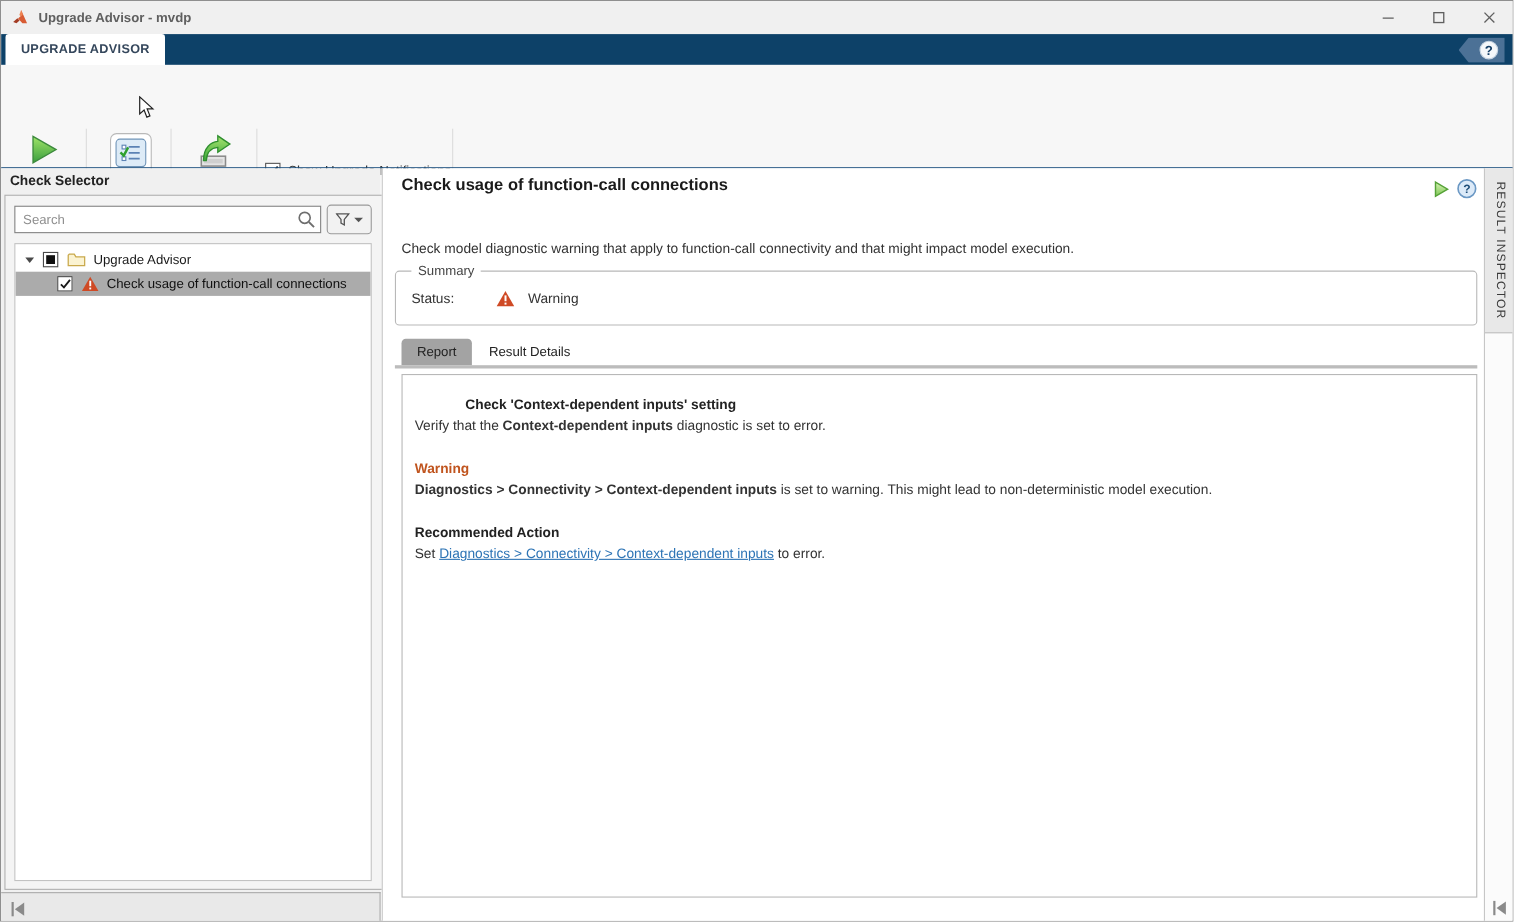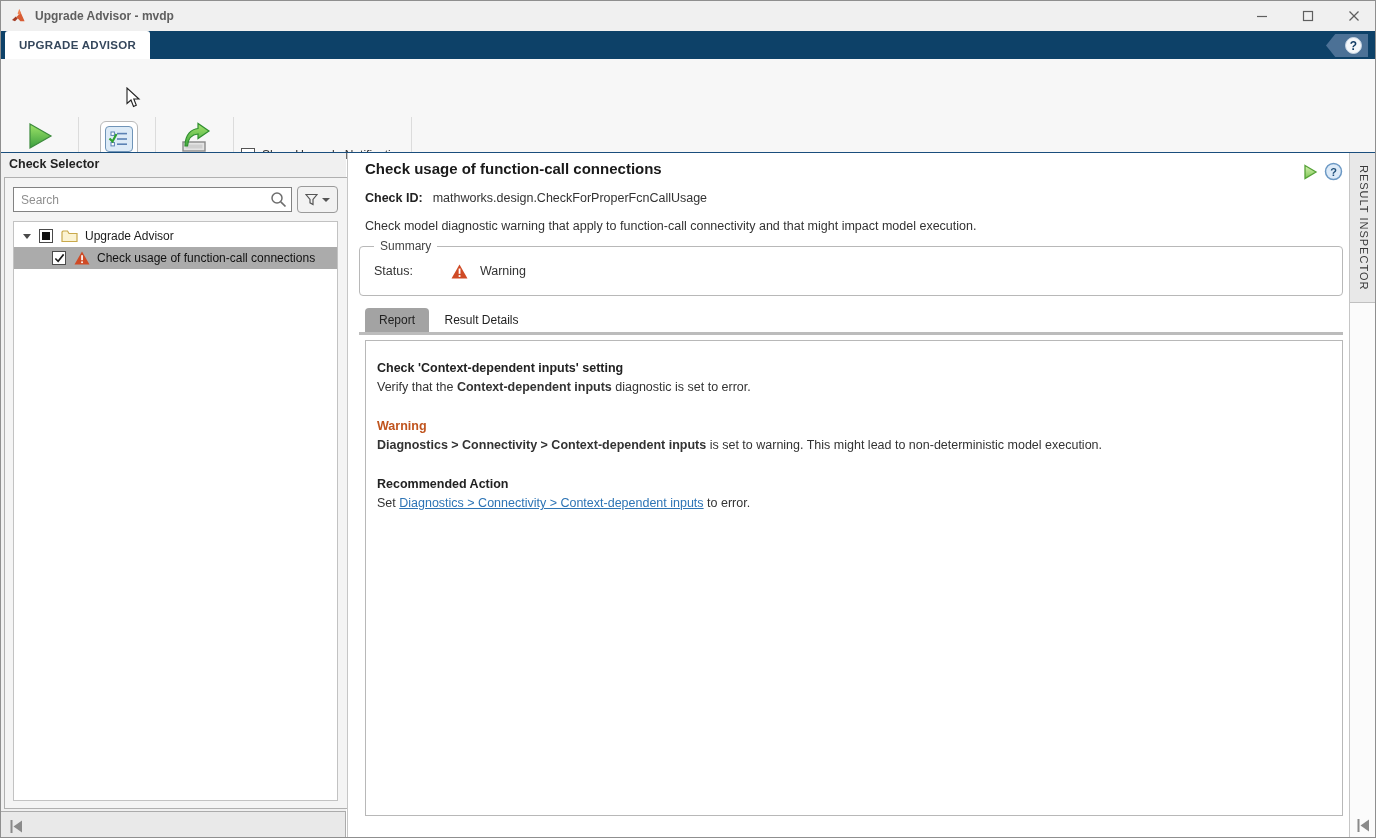--- a/index.html
+++ b/index.html
@@ -89,21 +89,21 @@
   .mp-checkid b { margin-right:10px; color:#222; }
   .mp-desc { position:absolute; left:17px; top:66px; font-size:12.5px; color:#333; }
   .summary { position:absolute; left:11px; top:93px; width:984px; height:50px; border:1px solid #b8b8b8; border-radius:4px; }
   .summary .legend { position:absolute; left:14px; top:-8px; background:#fff; padding:0 6px; font-size:12px; color:#444; }
   .status-row { position:absolute; left:14px; top:17px; display:flex; align-items:flex-start; font-size:12.5px; color:#333; }
   .status-row .sico { margin-left:38px; margin-right:12px; display:flex; }
   .tab { position:absolute; top:155px; height:24px; line-height:24px; text-align:center; font-size:12px; color:#222; }
   .tab.active { background:#a3a3a3; border-radius:4px 4px 0 0; }
   .tab-underline { position:absolute; left:11px; top:179px; width:984px; height:3px; background:#bcbcbc; }
   .report-box { position:absolute; left:17px; top:187px; width:978px; height:476px; border:1px solid #b8b8b8; background:#fff; padding:18px 12px 0 11px; font-size:12.5px; line-height:19px; color:#333; }
-  .rpt-title { font-weight:bold; color:#222; }
+  .rpt-title { font-weight:bold; color:#222;margin-left:46px; }
   .rpt-warn { font-weight:bold; color:#c0541e; margin-top:20px; }
   .rpt-action { font-weight:bold; color:#222; margin-top:20px; }
   .report-box a { color:#2d74b5; }
   
   .right-strip { position:absolute; left:1348px; top:152px; width:28px; height:686px; background:#fbfbfb; border-left:1px solid #c6c6c6; }
   .ri-tab { position:absolute; left:0; top:0; width:100%; height:150px; background:#e8e8e8; border-bottom:1px solid #c0c0c0; display:flex; align-items:center; justify-content:center; }
   .ri-tab span { writing-mode:vertical-rl; font-size:11px; color:#3a3a3a; letter-spacing:1px; white-space:nowrap; }
 </style>
 </head>
 <body>
@@ -279,23 +279,20 @@
             <stop offset="1" stop-color="#7cc653"></stop>
           </linearGradient>
         </defs>
       <polygon points="4,2.5 15,9 4,15.5" fill="url(#gRunS)" stroke="#56a238" stroke-width="1.3"></polygon>
     </svg>
     <svg class="mp-helpbtn" width="19" height="19" viewBox="0 0 19 19">
       <circle cx="9.5" cy="9.5" r="8" fill="#dceaf8" stroke="#6b98c4" stroke-width="1.5"></circle>
       <text x="9.5" y="13.5" text-anchor="middle" font-size="11" font-weight="bold" fill="#1f4e79" font-family="Liberation Sans, sans-serif">?</text>
     </svg>
 
-    <div class="mp-checkid">
-      <b>Check ID:</b><span>mathworks.design.CheckForProperFcnCallUsage</span>
-    </div>
     <div class="mp-desc">Check model diagnostic warning that apply to function-call connectivity and that might impact model execution.</div>
 
     <div class="summary">
       <div class="legend">Summary</div>
       <div class="status-row">
         <span>Status:</span>
         <span class="sico">
           <svg width="17" height="15" viewBox="0 0 16 14">
             <polygon points="8,0.5 15.5,13.5 0.5,13.5" fill="#cf4a25"></polygon>
             <rect x="7.2" y="4.2" width="1.7" height="5" fill="#fff"></rect>

